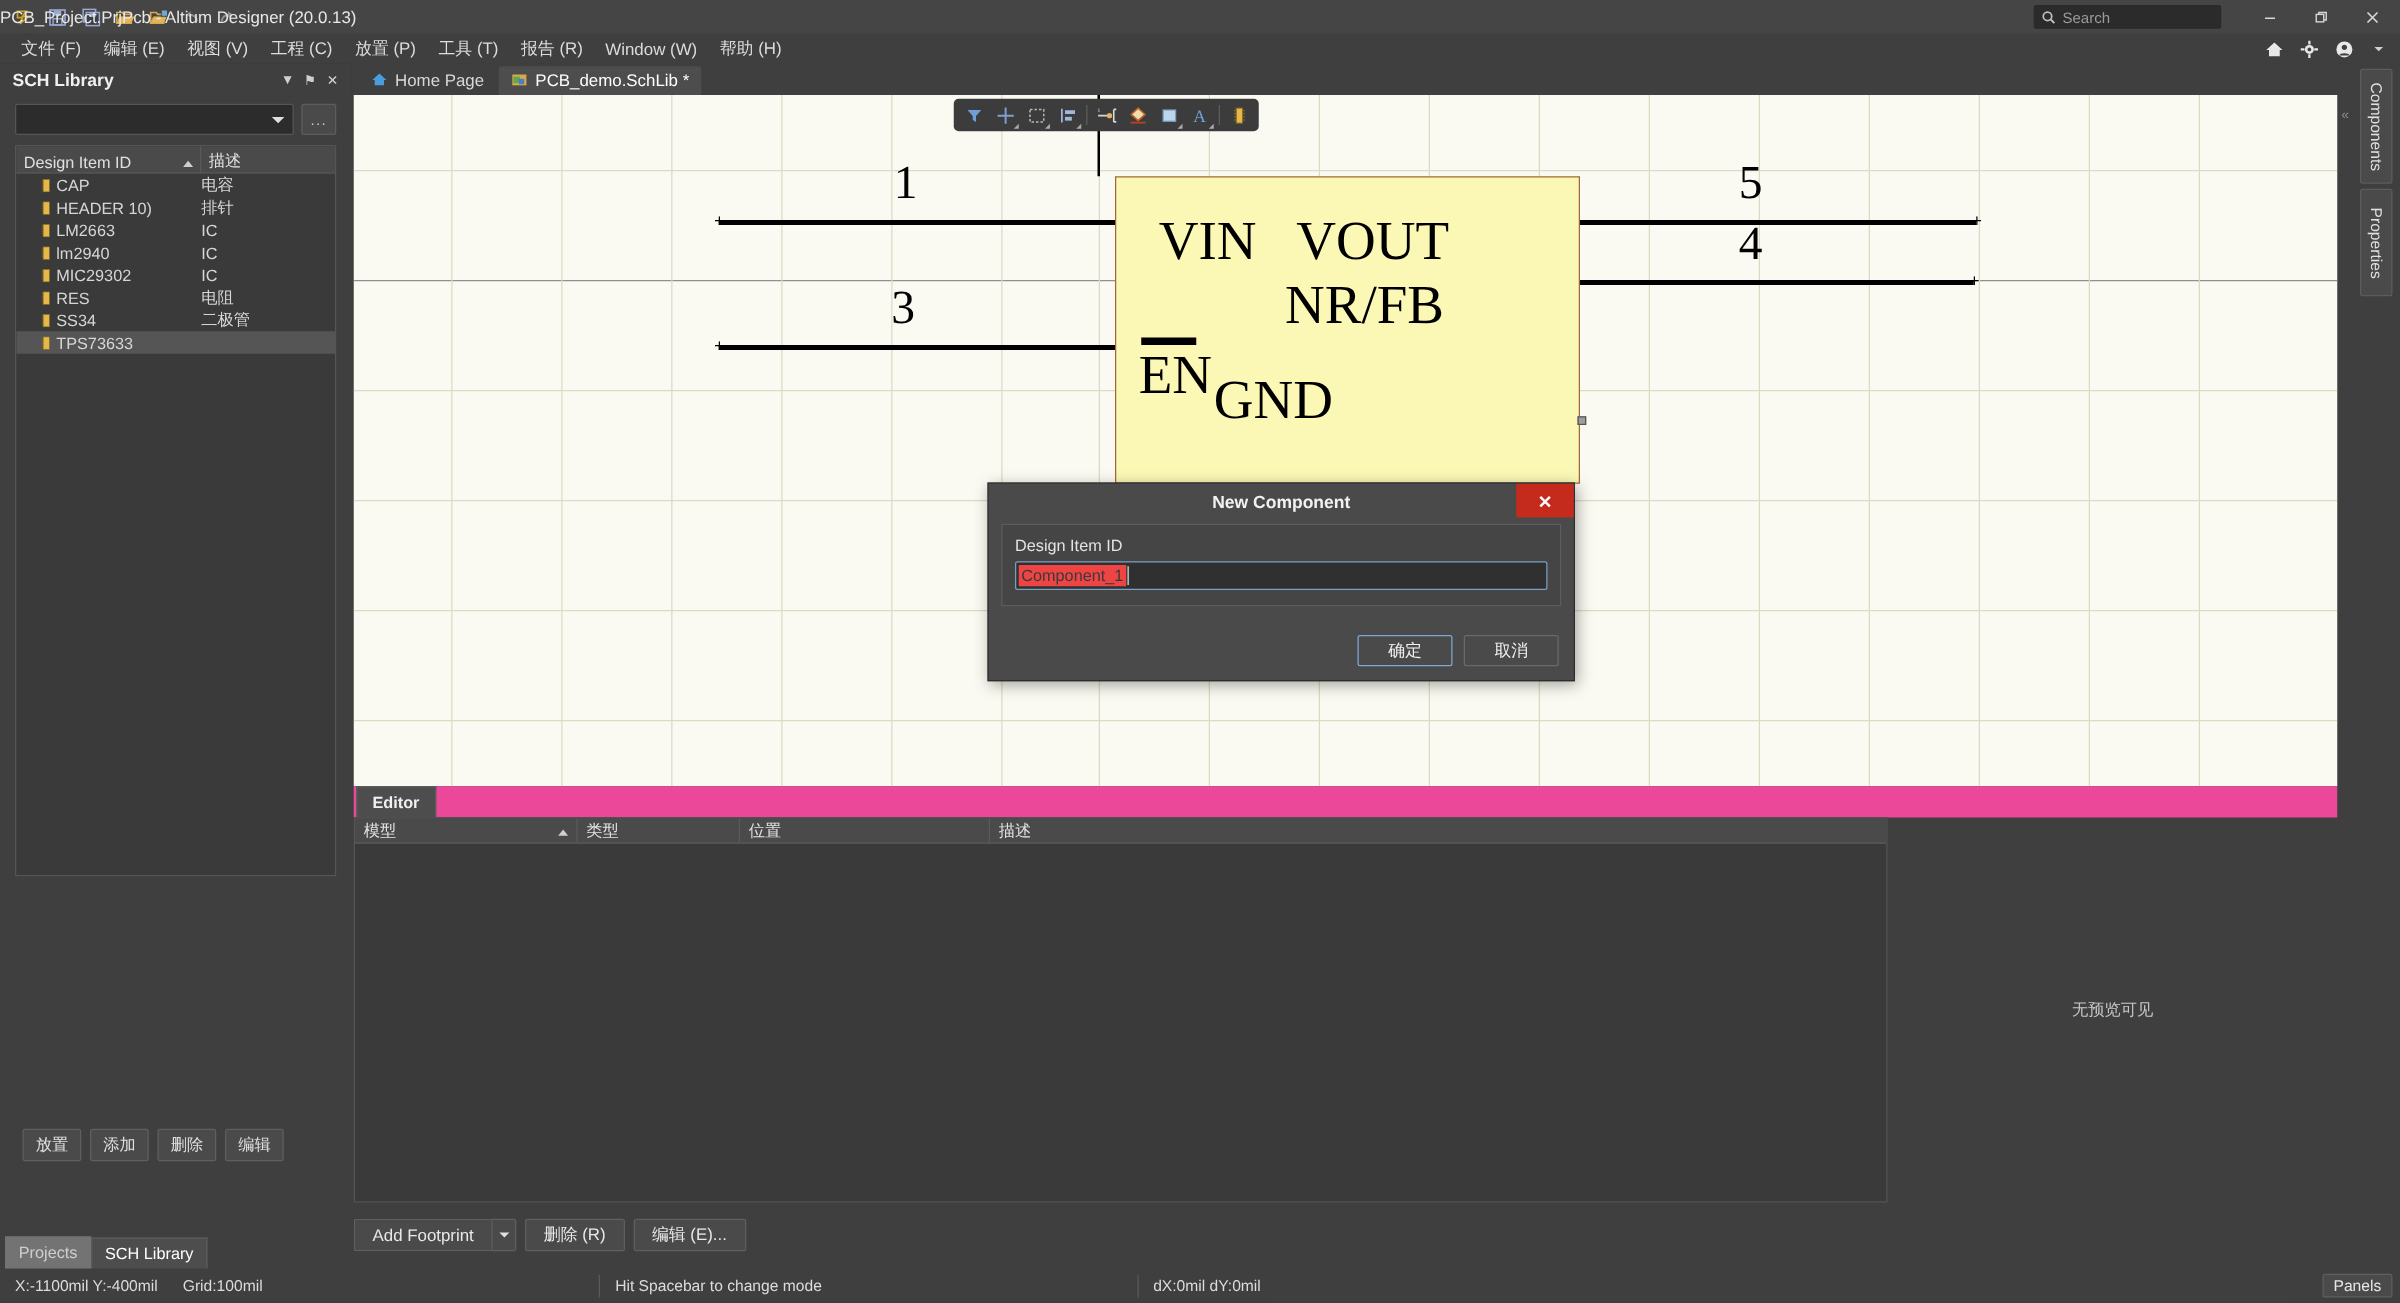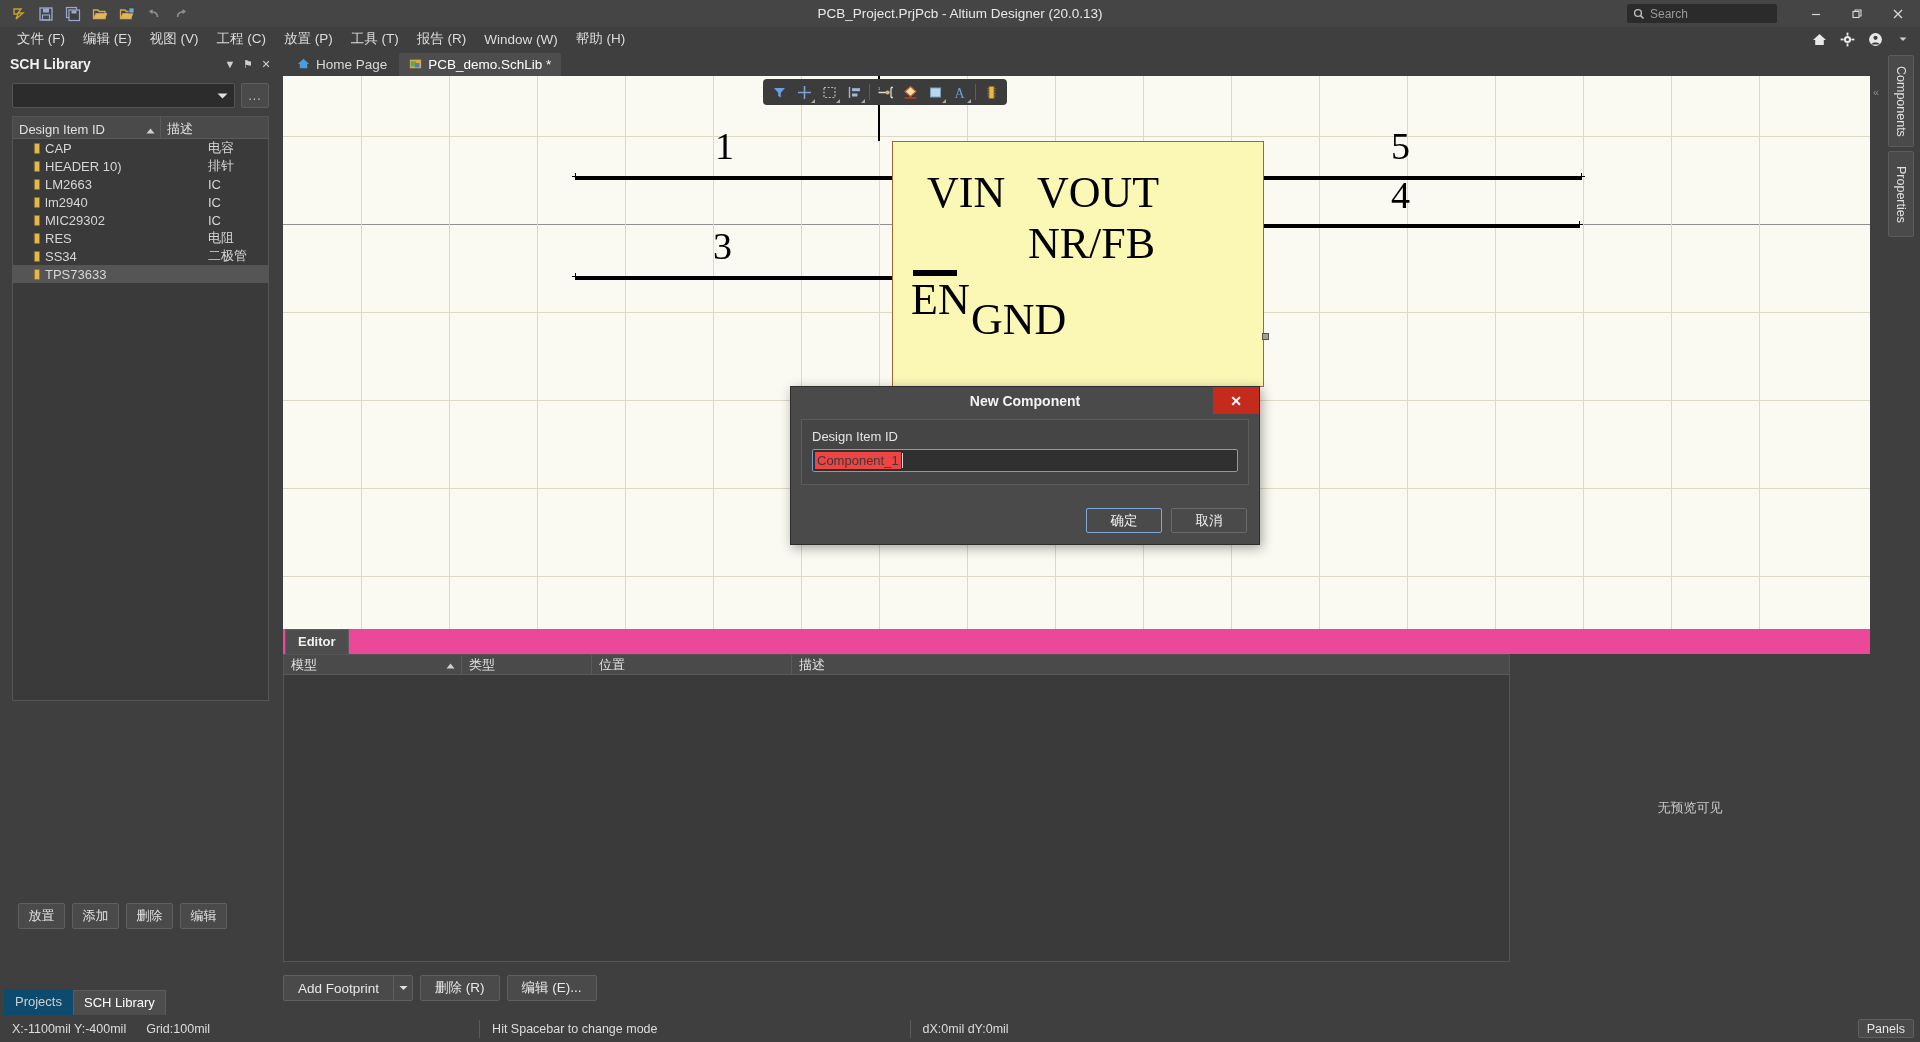--- a/index.html
+++ b/index.html
@@ -20,21 +20,21 @@
     background: #454545;
     display: flex; align-items: center;
   }
   .qat { display: flex; align-items: center; padding-left: 6px; gap: 1px; }
   .qat-btn {
     width: 26px; height: 22px; display: flex; align-items: center; justify-content: center;
     border-radius: 2px;
   }
   .qat-btn svg { display: block; }
   .title-text {
-    position: absolute; left: 0; right: 0; text-align: center;
+    position: absolute; left: 0; right: 0; 
     font-size: 13.5px; color: #e8e8e8; pointer-events: none;
   }
   .tb-right {
     position: absolute; right: 0; top: 0; height: 27px;
     display: flex; align-items: center; gap: 0px; padding-right: 2px;
   }
   .search-box {
     width: 150px; height: 19px; background: #2b2b2b; border: 1px solid #2b2b2b;
     border-radius: 2px; display: flex; align-items: center; padding: 0 5px; gap: 5px;
     margin-right: 18px;
@@ -97,39 +97,39 @@
   .lt-head .th {
     font-size: 13px; color: #e0e0e0; padding: 3px 0 0 6px; display: flex; align-items: center;
     border-right: 1px solid #5a5a5a; height: 100%;
   }
   .lt-head .th.c1 { width: 148px; justify-content: space-between; padding-right: 5px; }
   .lt-head .th.c2 { flex: 1; border-right: none; }
   .lt-rows { background: #3a3a3a; }
   .lt-row { display: flex; height: 18px; align-items: center; font-size: 13px; color: #d6d6d6; }
   .lt-row.sel { background: #555555; text-align: center; }
   .lt-row .cell1 { width: 148px; display: flex; align-items: center; gap: 4px; padding-left: 20px; }
-  .lt-row .cell2 { flex: 1; margin-left: 47px; }
+  .lt-row .cell2 { flex: 1; }
   .chip-icon { width: 8px; height: 11px; flex: 0 0 auto; }
   .panel-btn-row {
     position: absolute; left: 12px; bottom: 10px; display: flex; gap: 7px;
   }
   .pbtn {
     min-width: 47px; height: 26px; background: #4a4a4a; border: 1px solid #5f5f5f;
     border-radius: 2px; color: #e0e0e0; font-size: 13px;
     display: flex; align-items: center; justify-content: center; padding: 0 9px;
   }
 
   
   .left-tabs {
     position: absolute; left: 0; top: 987px; width: 281px; height: 28px;
     background: #3f3f3f; display: flex; align-items: flex-end; padding-left: 4px;
   }
   .ltab {
     padding: 4px 10px 5px 10px; font-size: 13px; color: #cfcfcf;
-    background: #0c4a6e; border: 1px solid transparent;
+    background: #737373; border: 1px solid transparent;
   }
   .ltab.active { background: #4d4d4d; border: 1px solid #5c5c5c; border-bottom: none; color: #fff; }
 
   
   .editor-tabs {
     position: absolute; left: 283px; top: 51px; width: 1587px; height: 25px;
     background: #3f3f3f; display: flex; align-items: flex-end; gap: 2px; padding-left: 4px;
   }
   .etab {
     height: 23px; display: flex; align-items: center; gap: 6px; padding: 0 10px;

